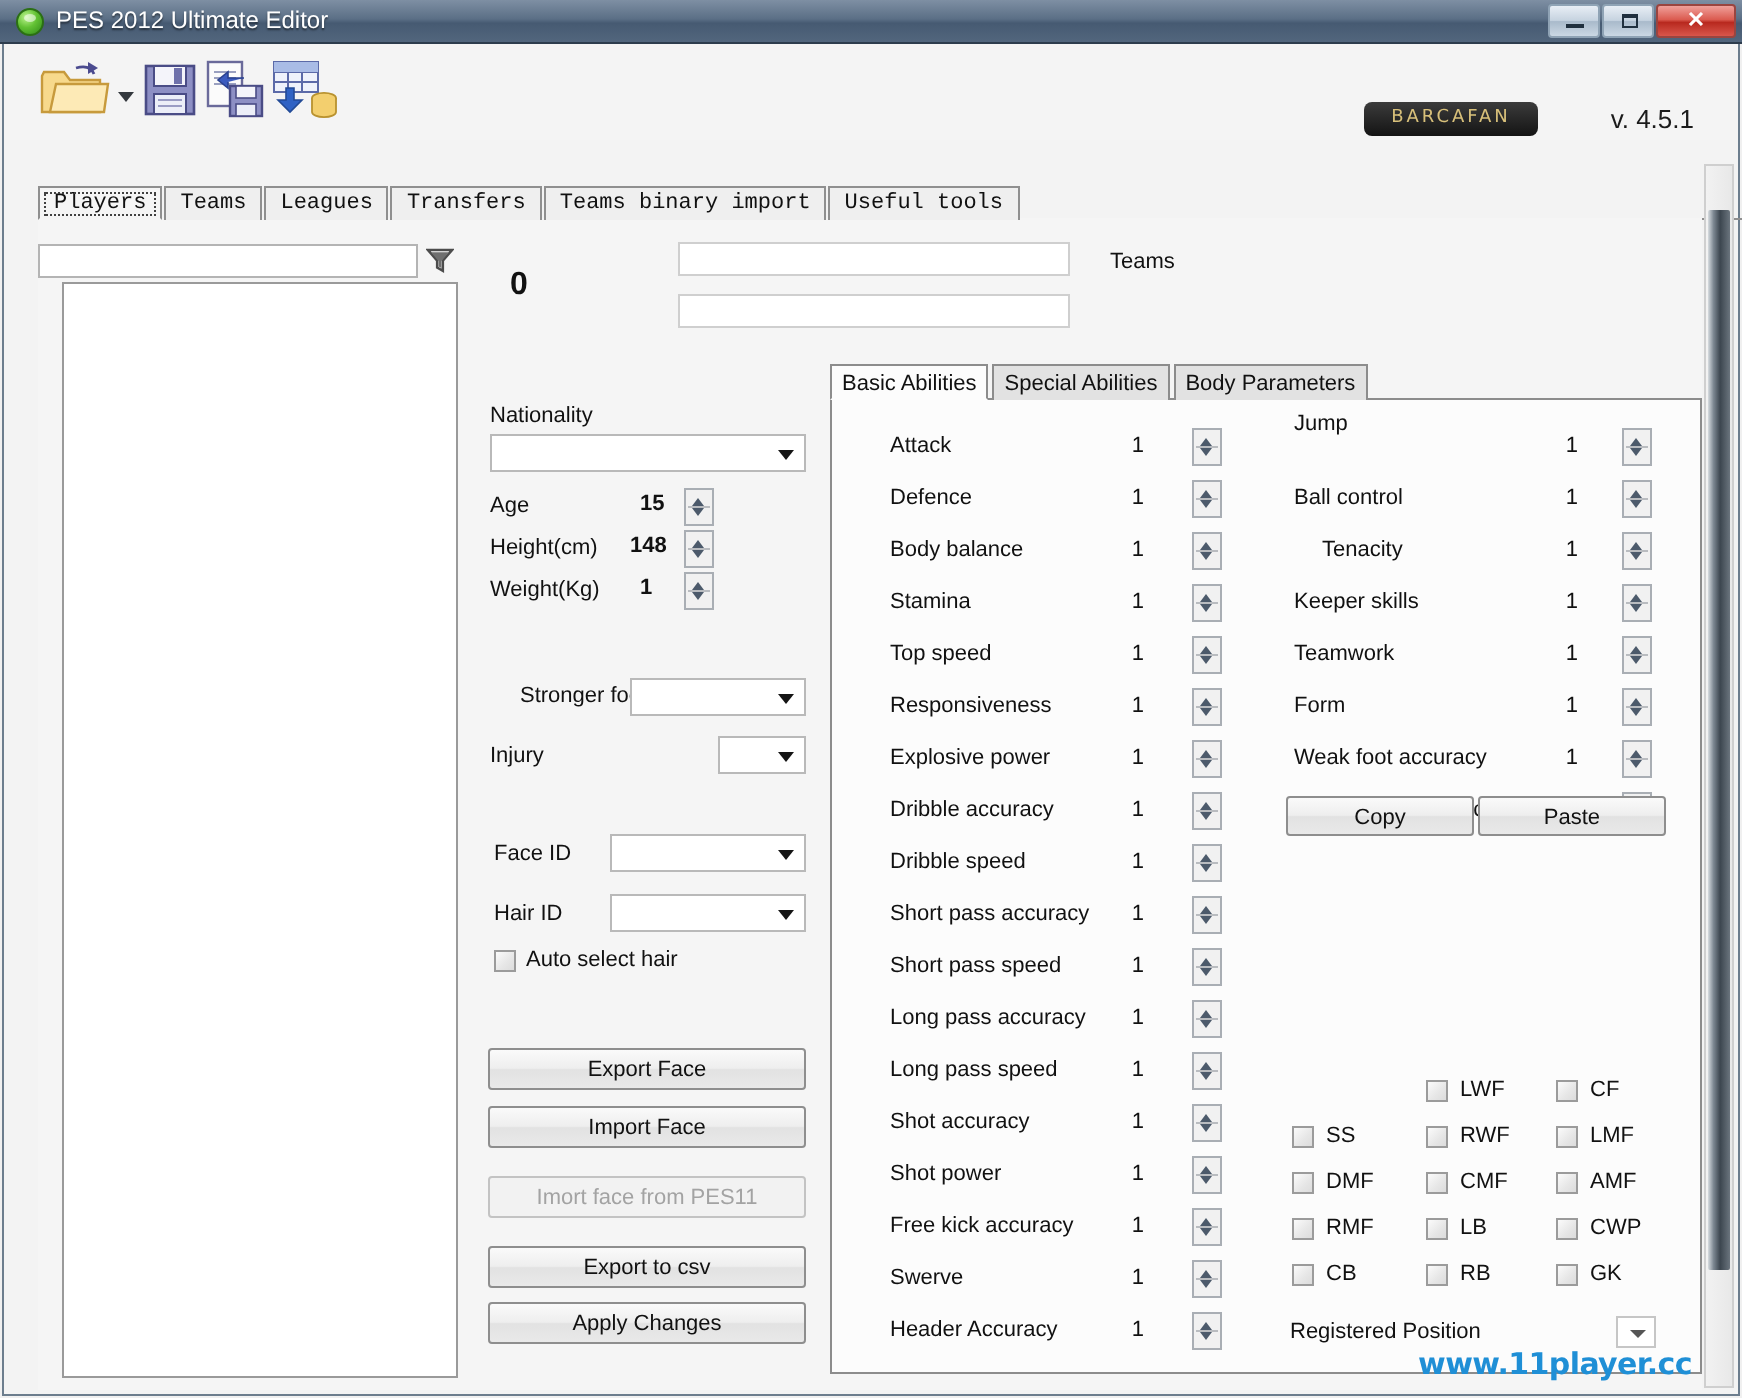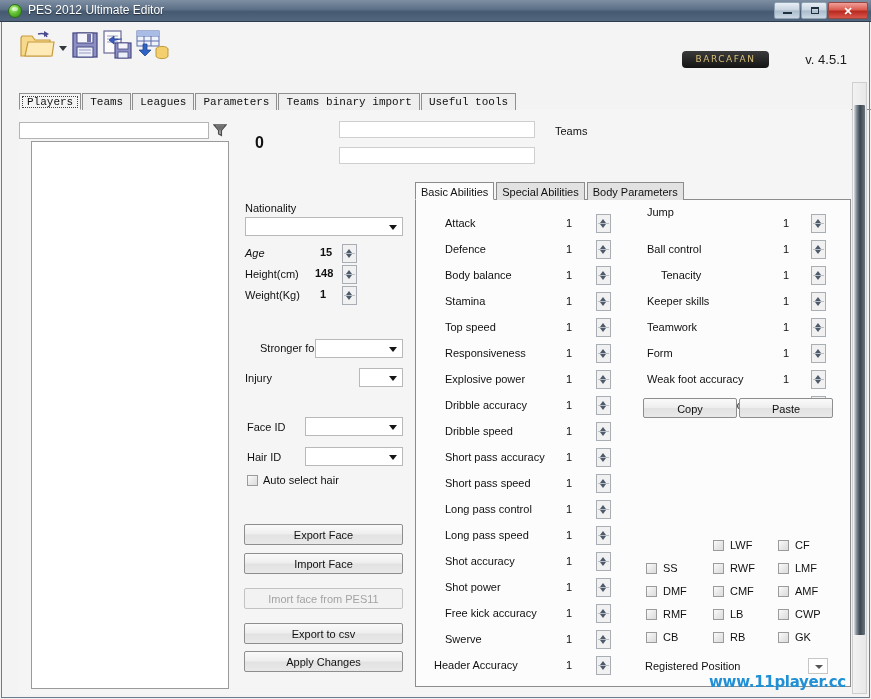--- a/index.html
+++ b/index.html
@@ -270,21 +270,21 @@
       </div>
 
       <div class="brand">BARCAFAN</div>
       <div class="version">v. 4.5.1</div>
     </div>
 
     <div class="tabstrip">
       <div class="tab active"><span>Players</span><span class="focus"></span></div>
       <div class="tab">Teams</div>
       <div class="tab">Leagues</div>
-      <div class="tab">Parameters</div>
+      <div class="tab">Transfers</div>
       <div class="tab">Teams binary import</div>
       <div class="tab">Useful tools</div>
     </div>
 
     <div class="page"></div>
 
     <div class="search-box"></div>
     <svg class="funnel" viewBox="0 0 14 14">
       <path d="M1,2 L13,2 L8.4,7.3 L8.4,12.4 L5.6,10.8 L5.6,7.3 Z" fill="#ffffff" stroke="#4c4c4c" stroke-width="1.3"></path>
       <path d="M2.4,3.1 L11.6,3.1 L7.6,7.6 L7.6,11 L6.4,10.3 L6.4,7.6 Z" fill="#6f6f6f"></path>
@@ -294,21 +294,21 @@
     <div class="bignum">0</div>
     <div class="hfield f1"></div>
     <div class="hfield f2"></div>
     <div class="teams-label">Teams</div>
 
     <div class="lbl" style="left:243px;top:180px;">Nationality</div>
     <div class="combo" style="left:243px;top:195px;width:158px;">
         <span class="arrow"></span>
       </div>
 
-    <div class="lbl" style="left:243px;top:225px;font-style:italic;">Age</div>
+    <div class="lbl" style="left:243px;top:225px;">Age</div>
     <div class="val" style="left:318px;top:224px;">15</div>
     <div class="spin" style="left:340px;top:222px;">
         <i class="up"></i>
         <i class="mid"></i>
         <i class="dn"></i>
       </div>
 
     <div class="lbl" style="left:243px;top:246px;">Height(cm)</div>
     <div class="val" style="left:313px;top:245px;">148</div>
     <div class="spin" style="left:340px;top:243px;">
@@ -432,21 +432,21 @@
           <i class="mid"></i>
           <i class="dn"></i>
         </div>
         <div class="arow-lbl" style="left: 443px; top: 455px;">Short pass speed</div>
         <div class="arow-val" style="left: 558px; top: 455px;">1</div>
         <div class="spin" style="left: 594px; top: 452px;">
           <i class="up"></i>
           <i class="mid"></i>
           <i class="dn"></i>
         </div>
-        <div class="arow-lbl" style="left: 443px; top: 481px;">Long pass control</div>
+        <div class="arow-lbl" style="left: 443px; top: 481px;">Long pass accuracy</div>
         <div class="arow-val" style="left: 558px; top: 481px;">1</div>
         <div class="spin" style="left: 594px; top: 478px;">
           <i class="up"></i>
           <i class="mid"></i>
           <i class="dn"></i>
         </div>
         <div class="arow-lbl" style="left: 443px; top: 507px;">Long pass speed</div>
         <div class="arow-val" style="left: 558px; top: 507px;">1</div>
         <div class="spin" style="left: 594px; top: 504px;">
           <i class="up"></i>
@@ -474,21 +474,21 @@
           <i class="mid"></i>
           <i class="dn"></i>
         </div>
         <div class="arow-lbl" style="left: 443px; top: 611px;">Swerve</div>
         <div class="arow-val" style="left: 558px; top: 611px;">1</div>
         <div class="spin" style="left: 594px; top: 608px;">
           <i class="up"></i>
           <i class="mid"></i>
           <i class="dn"></i>
         </div>
-        <div class="arow-lbl" style="left: 432px; top: 637px;">Header Accuracy</div>
+        <div class="arow-lbl" style="left: 443px; top: 637px;">Header Accuracy</div>
         <div class="arow-val" style="left: 558px; top: 637px;">1</div>
         <div class="spin" style="left: 594px; top: 634px;">
           <i class="up"></i>
           <i class="mid"></i>
           <i class="dn"></i>
         </div>
       </div>
     <div id="abil-right">
         <div class="arow-lbl" style="left: 645px; top: 184px;">Jump</div>
         <div class="arow-val" style="left: 775px; top: 195px;">1</div>

